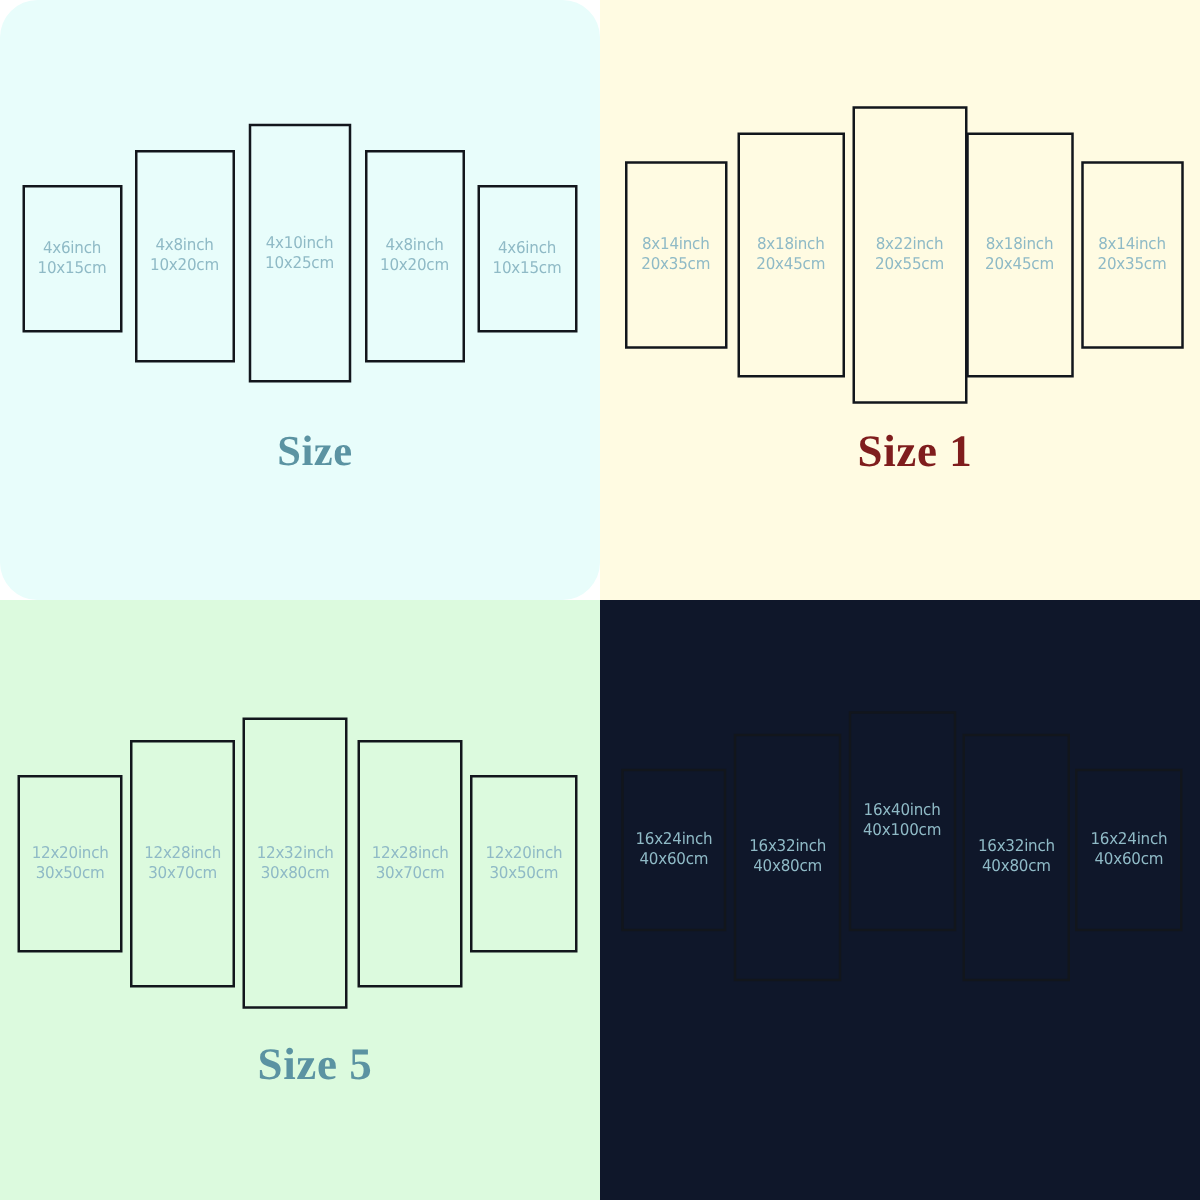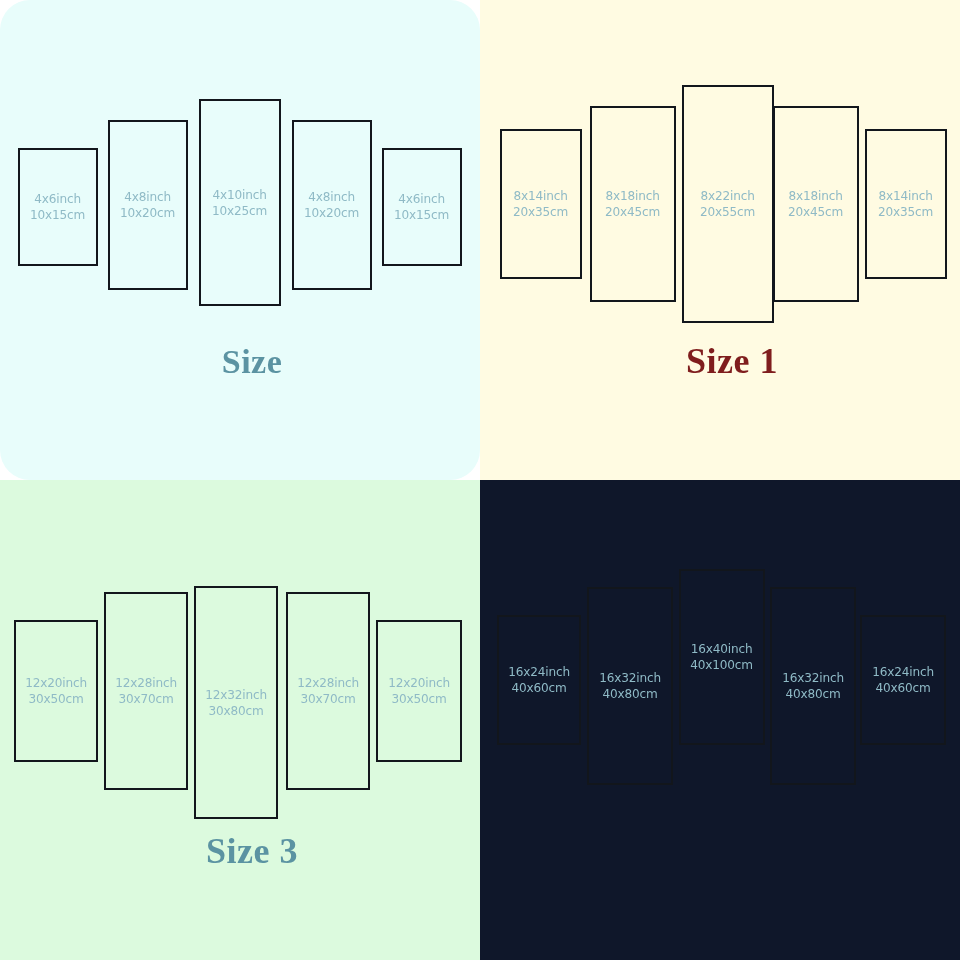--- a/index.html
+++ b/index.html
@@ -115,31 +115,31 @@
   </div>
 
   <div class="quadrant q-bl" style="background: rgb(220, 250, 222);">
     <div class="panels">
         <div class="panel" style="left: 14px; top: 140px; width: 84px; height: 142px; border-color: rgb(18, 22, 28);">
           <div class="panel-label" style="font-size: 13px; color: rgb(143, 186, 198);"><span class="l1">12x20inch</span><span class="l2">30x50cm</span></div>
         </div>
         <div class="panel" style="left: 104px; top: 112px; width: 84px; height: 198px; border-color: rgb(18, 22, 28);">
           <div class="panel-label" style="font-size: 13px; color: rgb(143, 186, 198);"><span class="l1">12x28inch</span><span class="l2">30x70cm</span></div>
         </div>
-        <div class="panel" style="left: 194px; top: 94px; width: 84px; height: 233px; border-color: rgb(18, 22, 28); margin-top: 12px;">
+        <div class="panel" style="left: 194px; top: 94px; width: 84px; height: 233px; border-color: rgb(18, 22, 28);">
           <div class="panel-label" style="font-size: 13px; color: rgb(143, 186, 198);"><span class="l1">12x32inch</span><span class="l2">30x80cm</span></div>
         </div>
         <div class="panel" style="left: 286px; top: 112px; width: 84px; height: 198px; border-color: rgb(18, 22, 28);">
           <div class="panel-label" style="font-size: 13px; color: rgb(143, 186, 198);"><span class="l1">12x28inch</span><span class="l2">30x70cm</span></div>
         </div>
         <div class="panel" style="left: 376px; top: 140px; width: 86px; height: 142px; border-color: rgb(18, 22, 28);">
           <div class="panel-label" style="font-size: 13px; color: rgb(143, 186, 198);"><span class="l1">12x20inch</span><span class="l2">30x50cm</span></div>
         </div>
       </div>
-    <div class="size-title" style="top: 350px; font-size: 36px; color: rgb(91, 147, 162);">Size 3</div>
+    <div class="size-title" style="top: 350px; font-size: 36px; color: rgb(91, 147, 162);">Size 5</div>
   </div>
 
   <div class="quadrant q-br" style="background: #0f172a;">
     <div class="panels">
         <div class="panel" style="left: 17px; top: 135px; width: 84px; height: 130px; border-color: rgb(18, 22, 28);">
           <div class="panel-label" style="font-size: 13px; color: rgb(143, 186, 198);"><span class="l1">16x24inch</span><span class="l2">40x60cm</span></div>
         </div>
         <div class="panel" style="left: 107px; top: 107px; width: 86px; height: 198px; border-color: rgb(18, 22, 28);">
           <div class="panel-label" style="font-size: 13px; color: rgb(143, 186, 198);"><span class="l1">16x32inch</span><span class="l2">40x80cm</span></div>
         </div>

